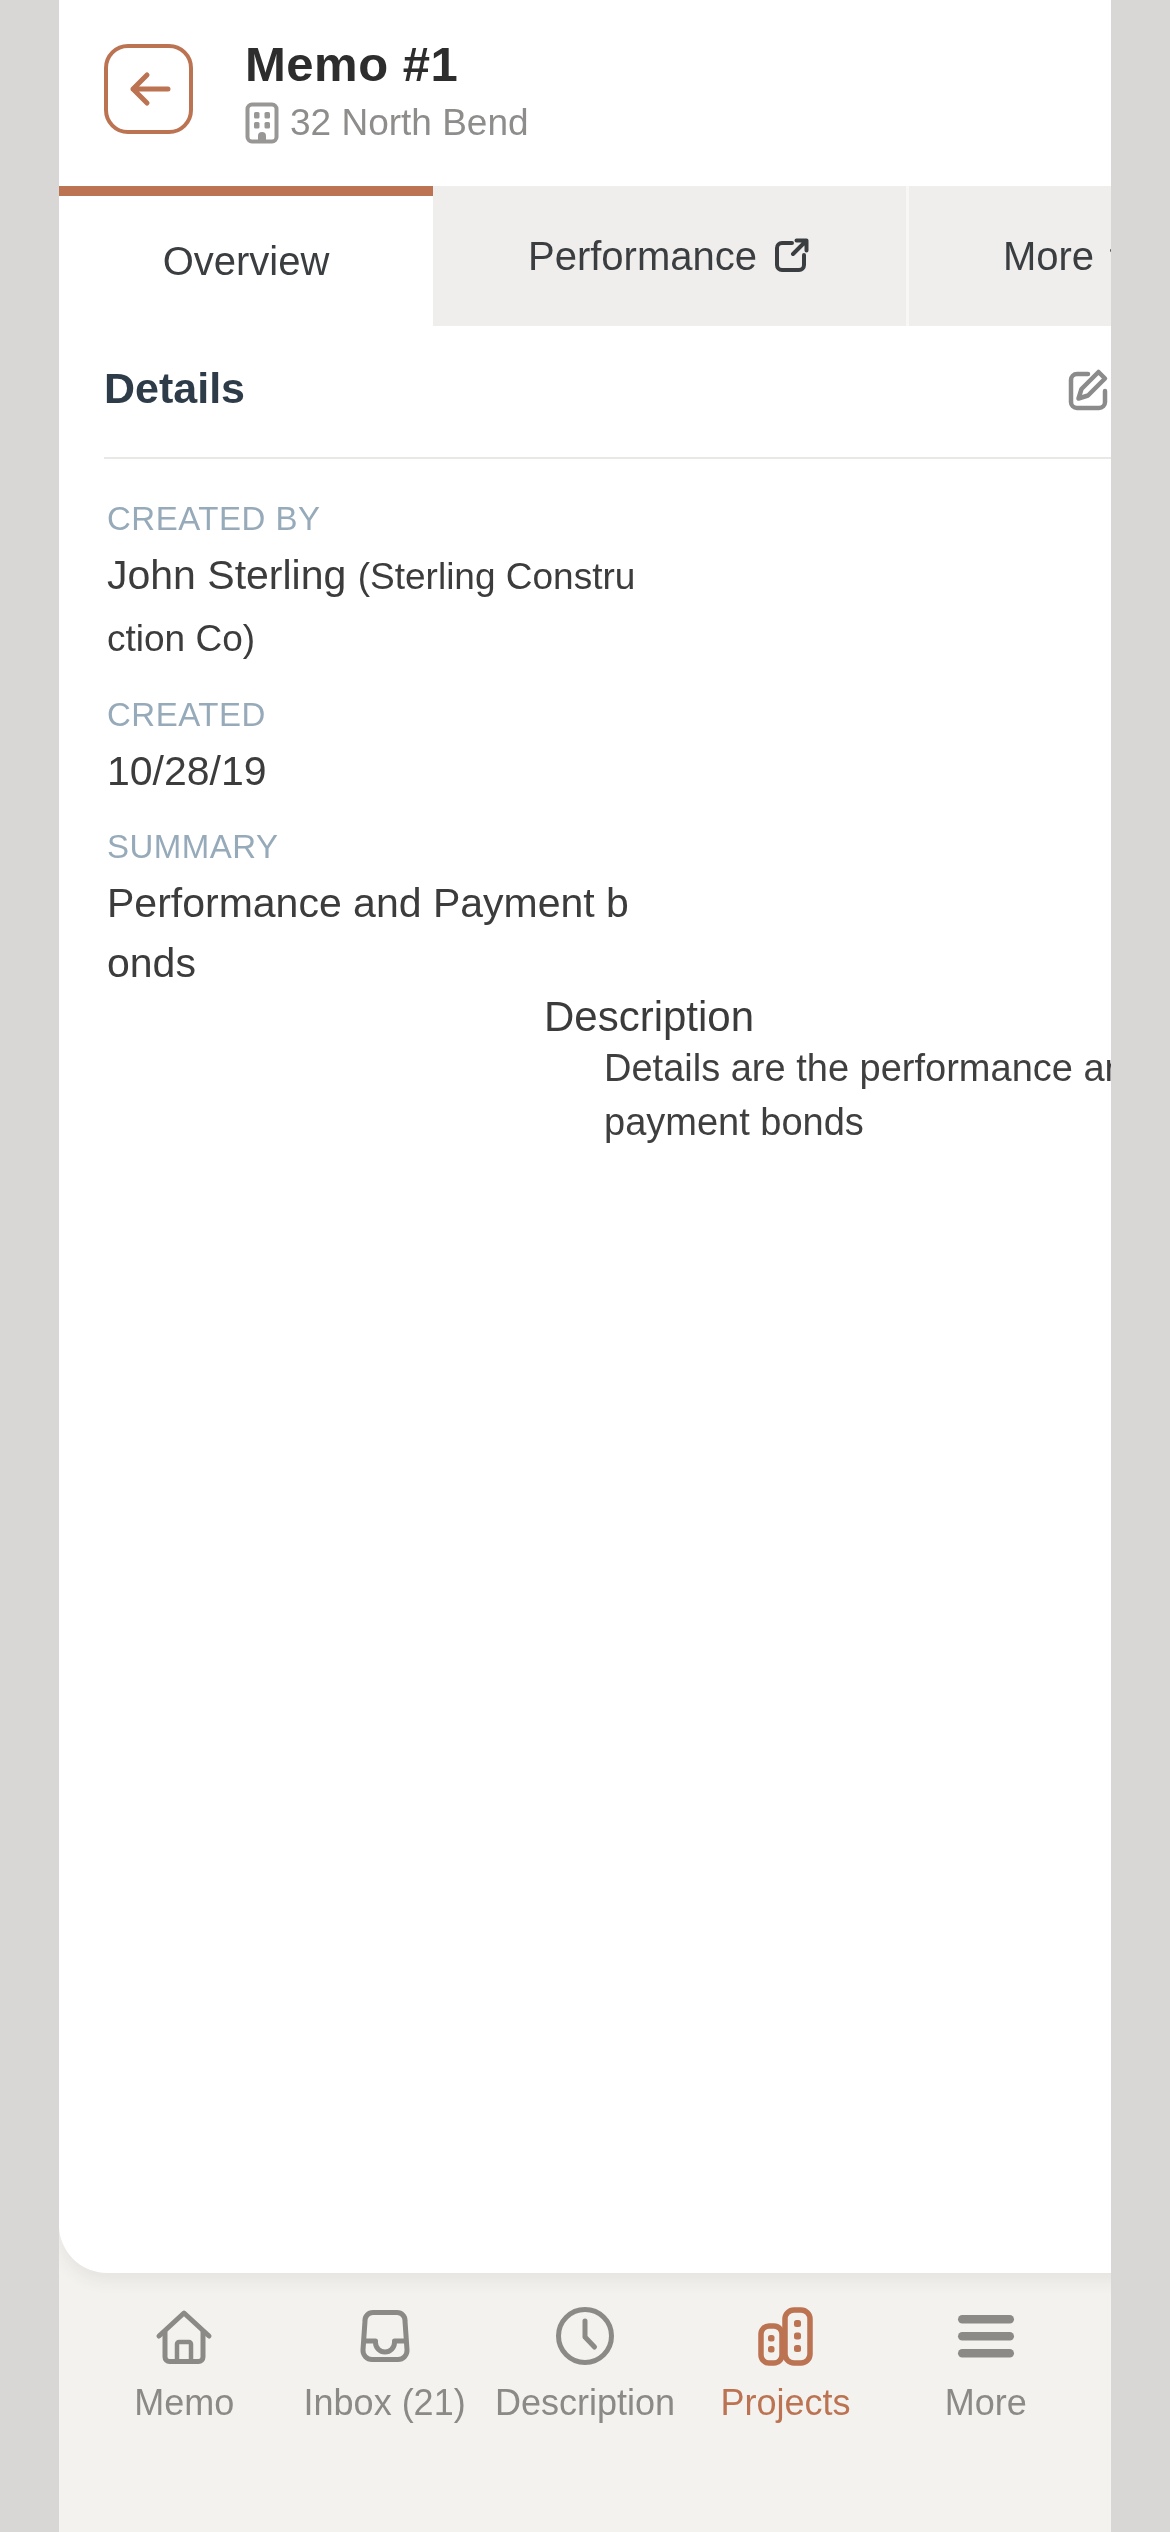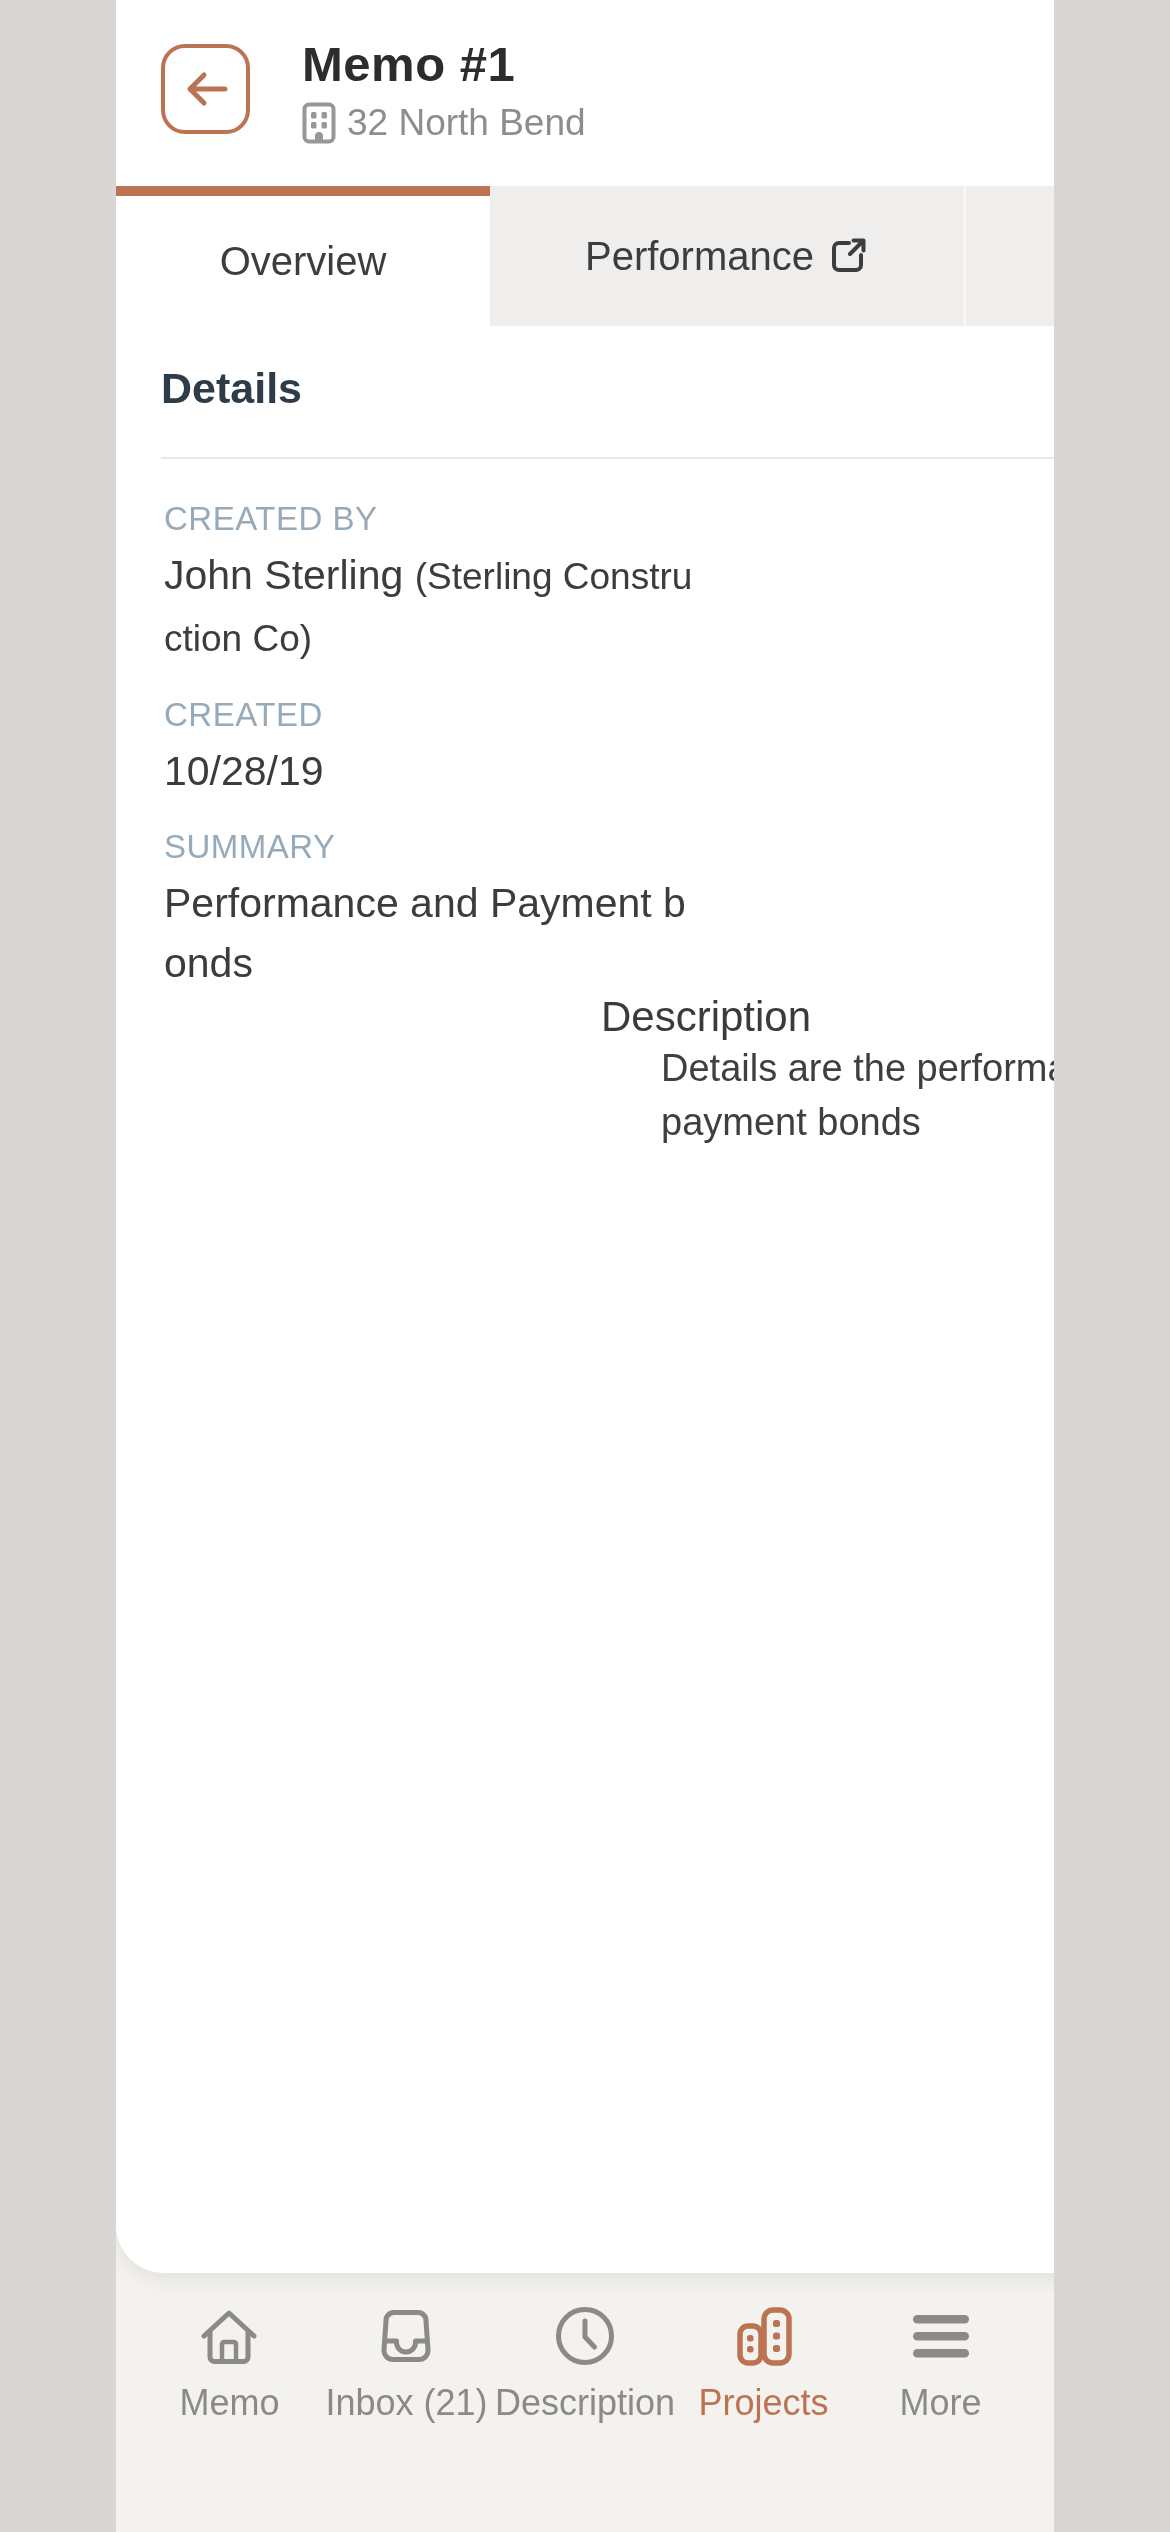--- a/index.html
+++ b/index.html
@@ -1,19 +1,19 @@
 <!DOCTYPE html>
 <html><head>
 <meta charset="utf-8">
 <style>
   * { margin:0; padding:0; box-sizing:border-box; }
   html,body { background:#d8d7d5; }
   body { font-family:"Liberation Sans", sans-serif; }
   .screen{
-    position:relative; width:938px; height:2532px; margin:0 auto;
+    position:relative; width:1052px; height:2532px; margin:0 auto;
     background:#f3f2ef; overflow:hidden;
     --accent:#bc7352;
   }
   
   .card{
     position:absolute; left:0; top:0; width:1170px; height:2273px;
     background:#ffffff; border-radius:0 0 48px 48px;
     box-shadow:0 8px 16px rgba(60,55,50,.07);
   }
   

